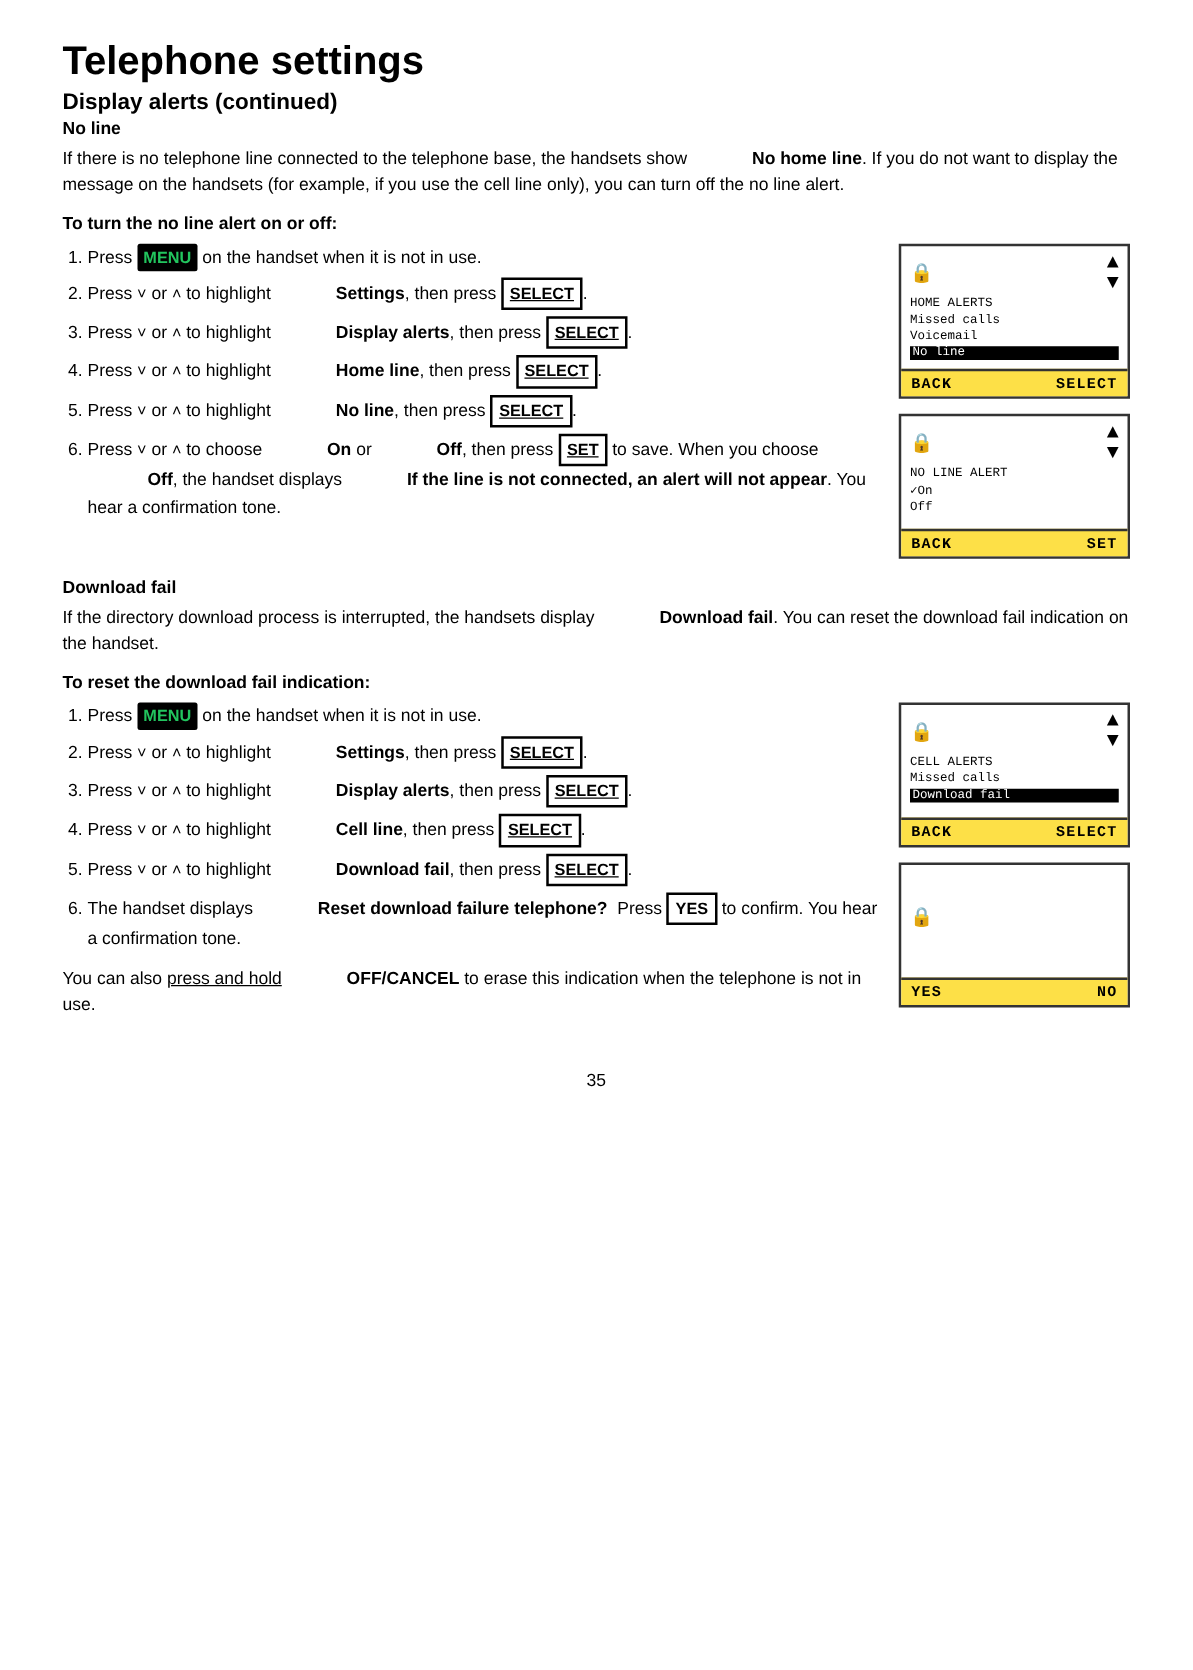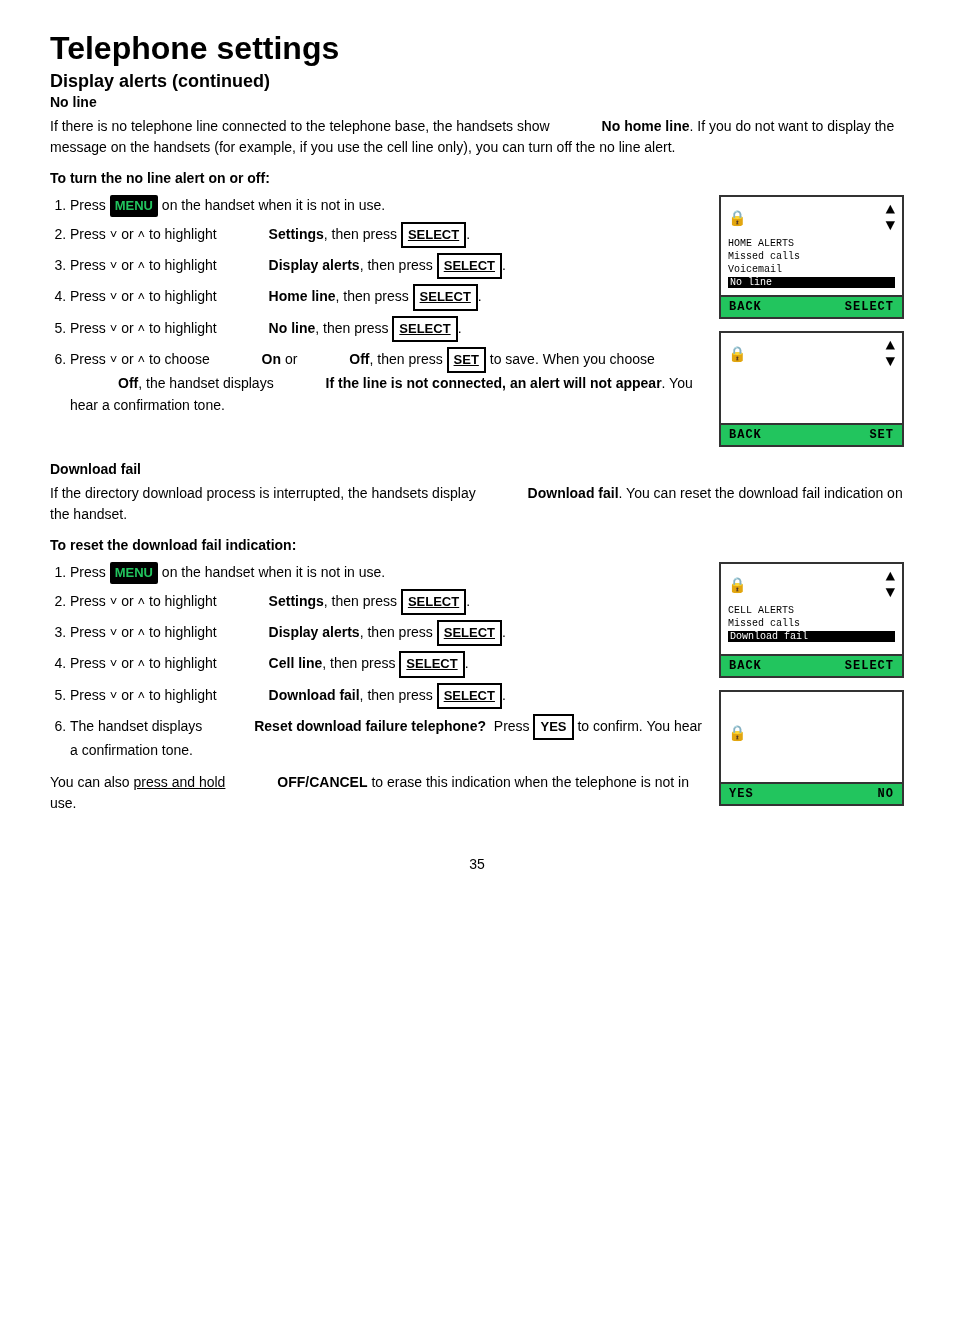--- a/index.html
+++ b/index.html
@@ -99,21 +99,21 @@
     .phone-screen .menu-items li.highlighted {
       background: #000;
       color: #fff;
       padding: 0 2px;
     }
     .phone-footer {
       display: flex;
       justify-content: space-between;
       border-top: 2px solid #333;
       padding: 3px 8px;
-      background: #22c55e;
+      background: #fde047;
     }
     .phone-footer span {
       font-size: 12px;
       font-family: 'Courier New', Courier, monospace;
       font-weight: bold;
       letter-spacing: 1px;
     }
 
     
     .key-box {
@@ -228,20 +228,25 @@
         <span>SELECT</span>
       </div>
     </div>
 
     <div class="phone-screen">
       <div class="phone-screen-inner">
         <div class="screen-header">
           <span class="lock-icon">🔒</span>
           <span class="arrow-icon">▲<br>▼</span>
         </div>
+        <ul class="menu-items">
+          <li>NO LINE ALERT</li>
+          <li><span class="checkmark">✓</span>On</li>
+          <li>Off</li>
+        </ul>
       </div>
       <div class="phone-footer">
         <span>BACK</span>
         <span>SET</span>
       </div>
     </div>
   </div>
 </div>
 
 <div class="section-divider"></div>

